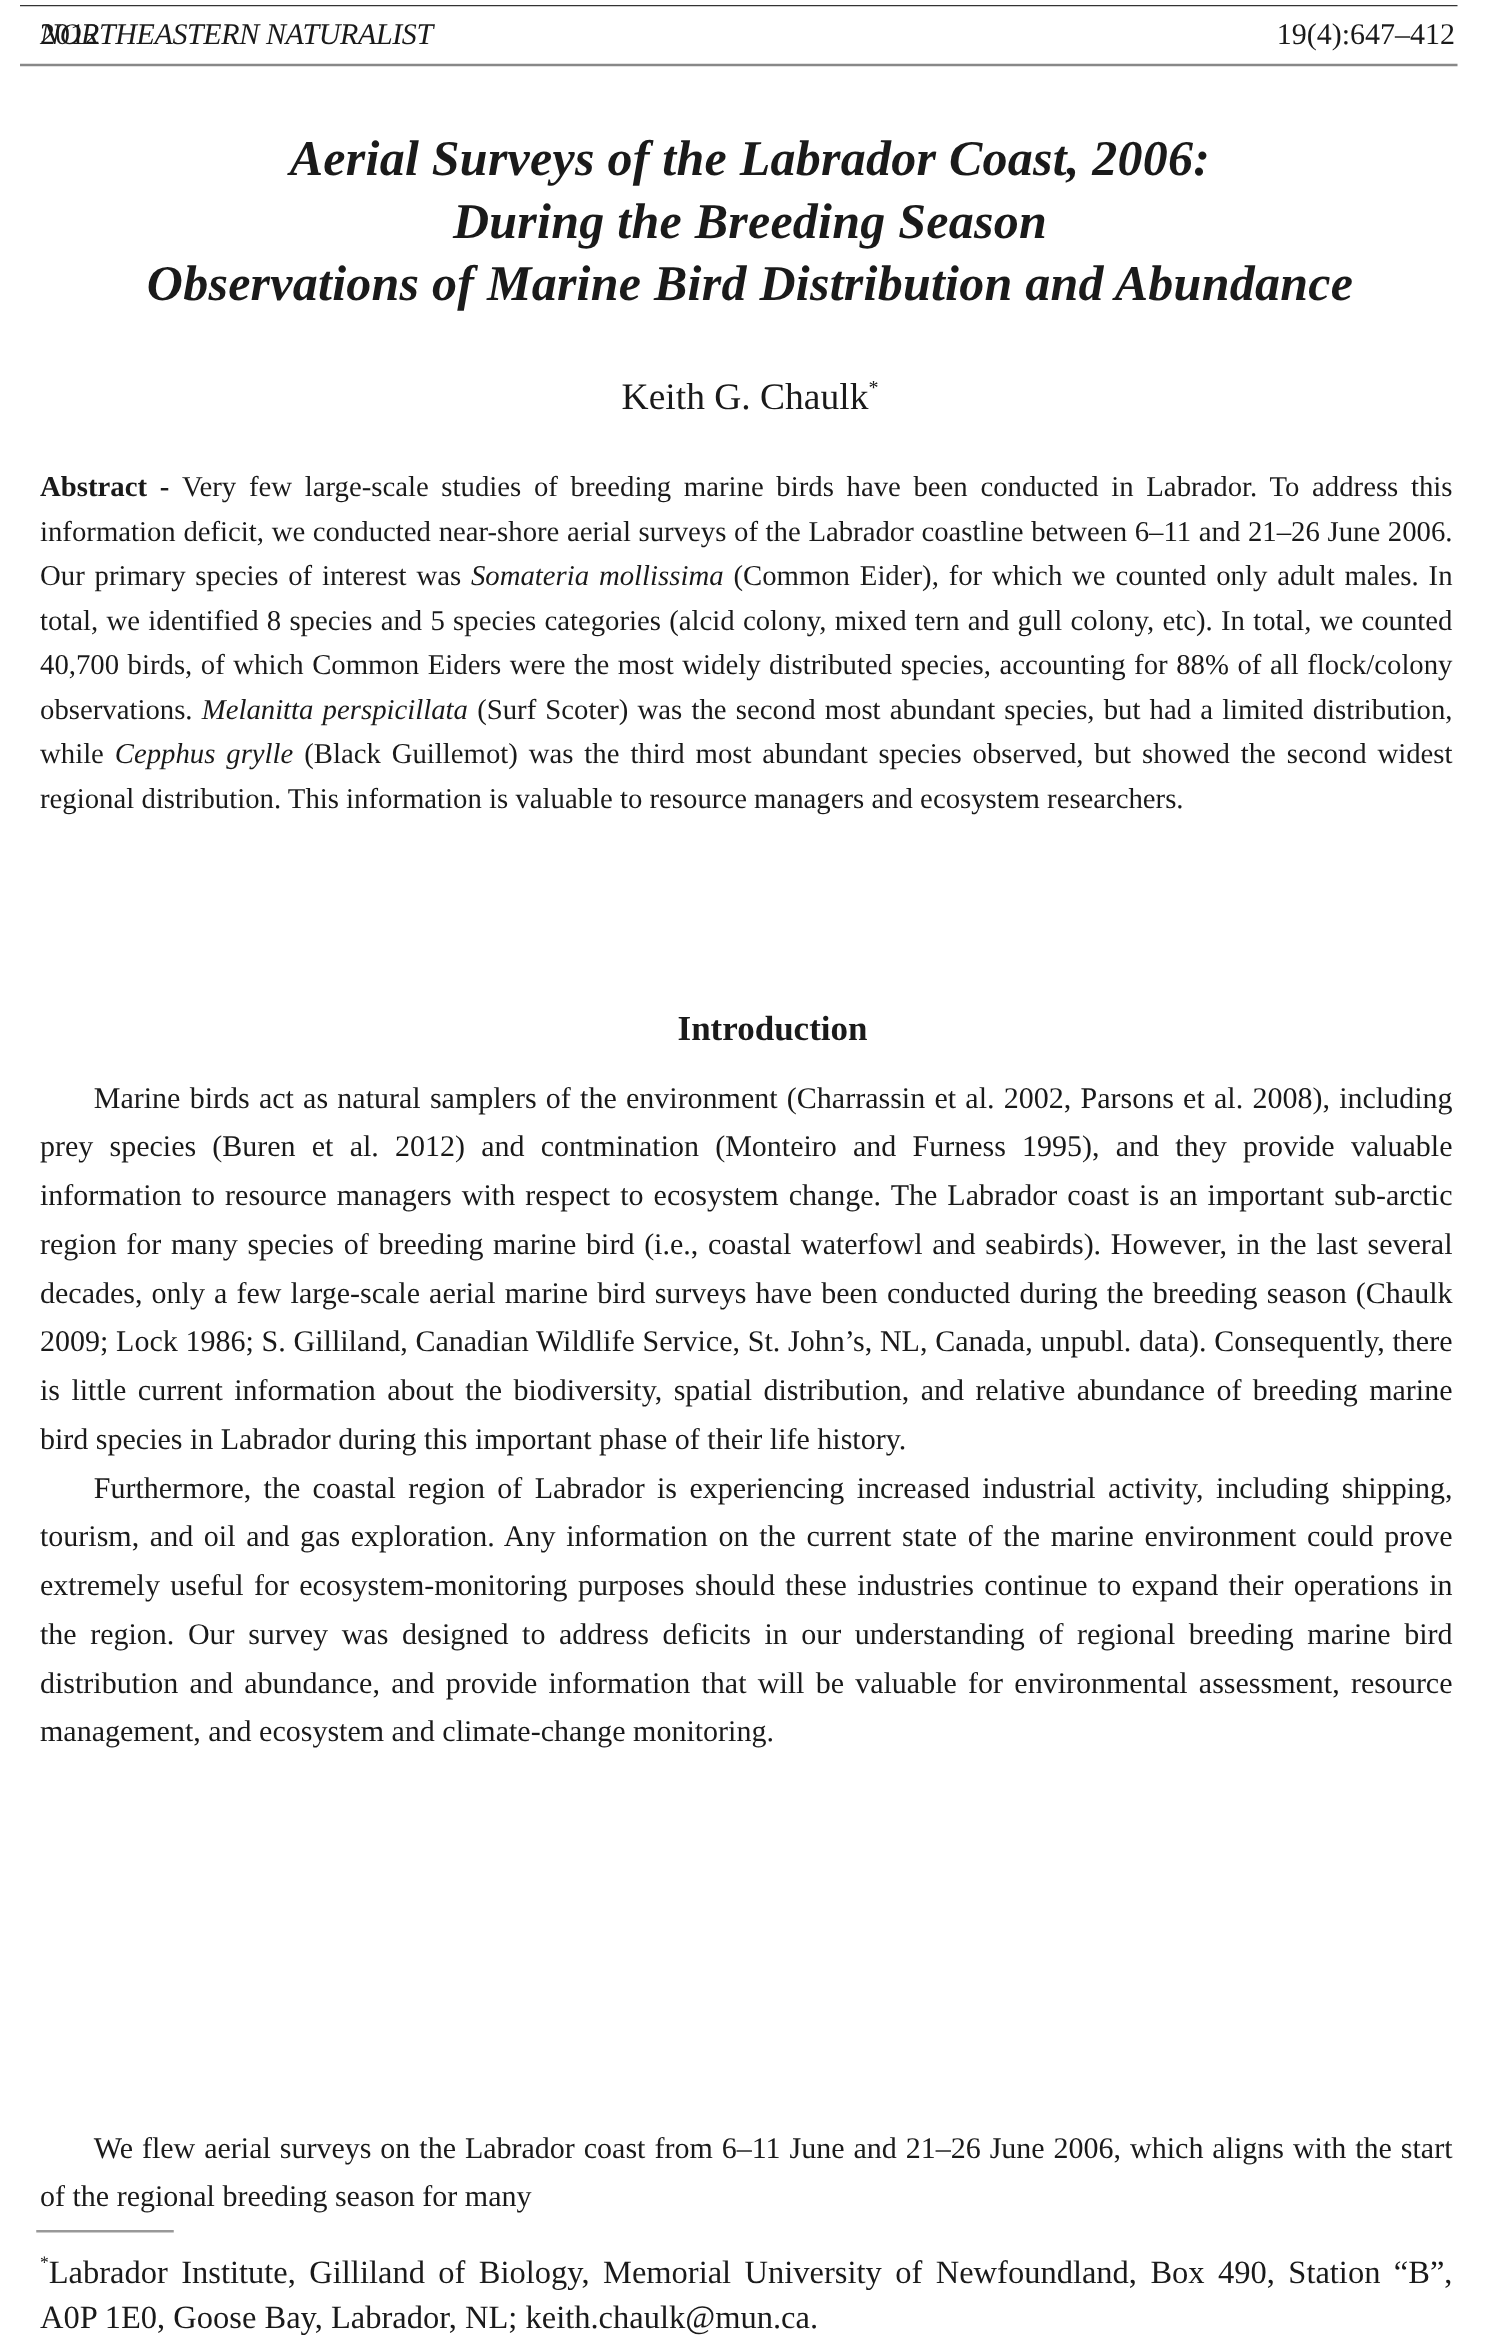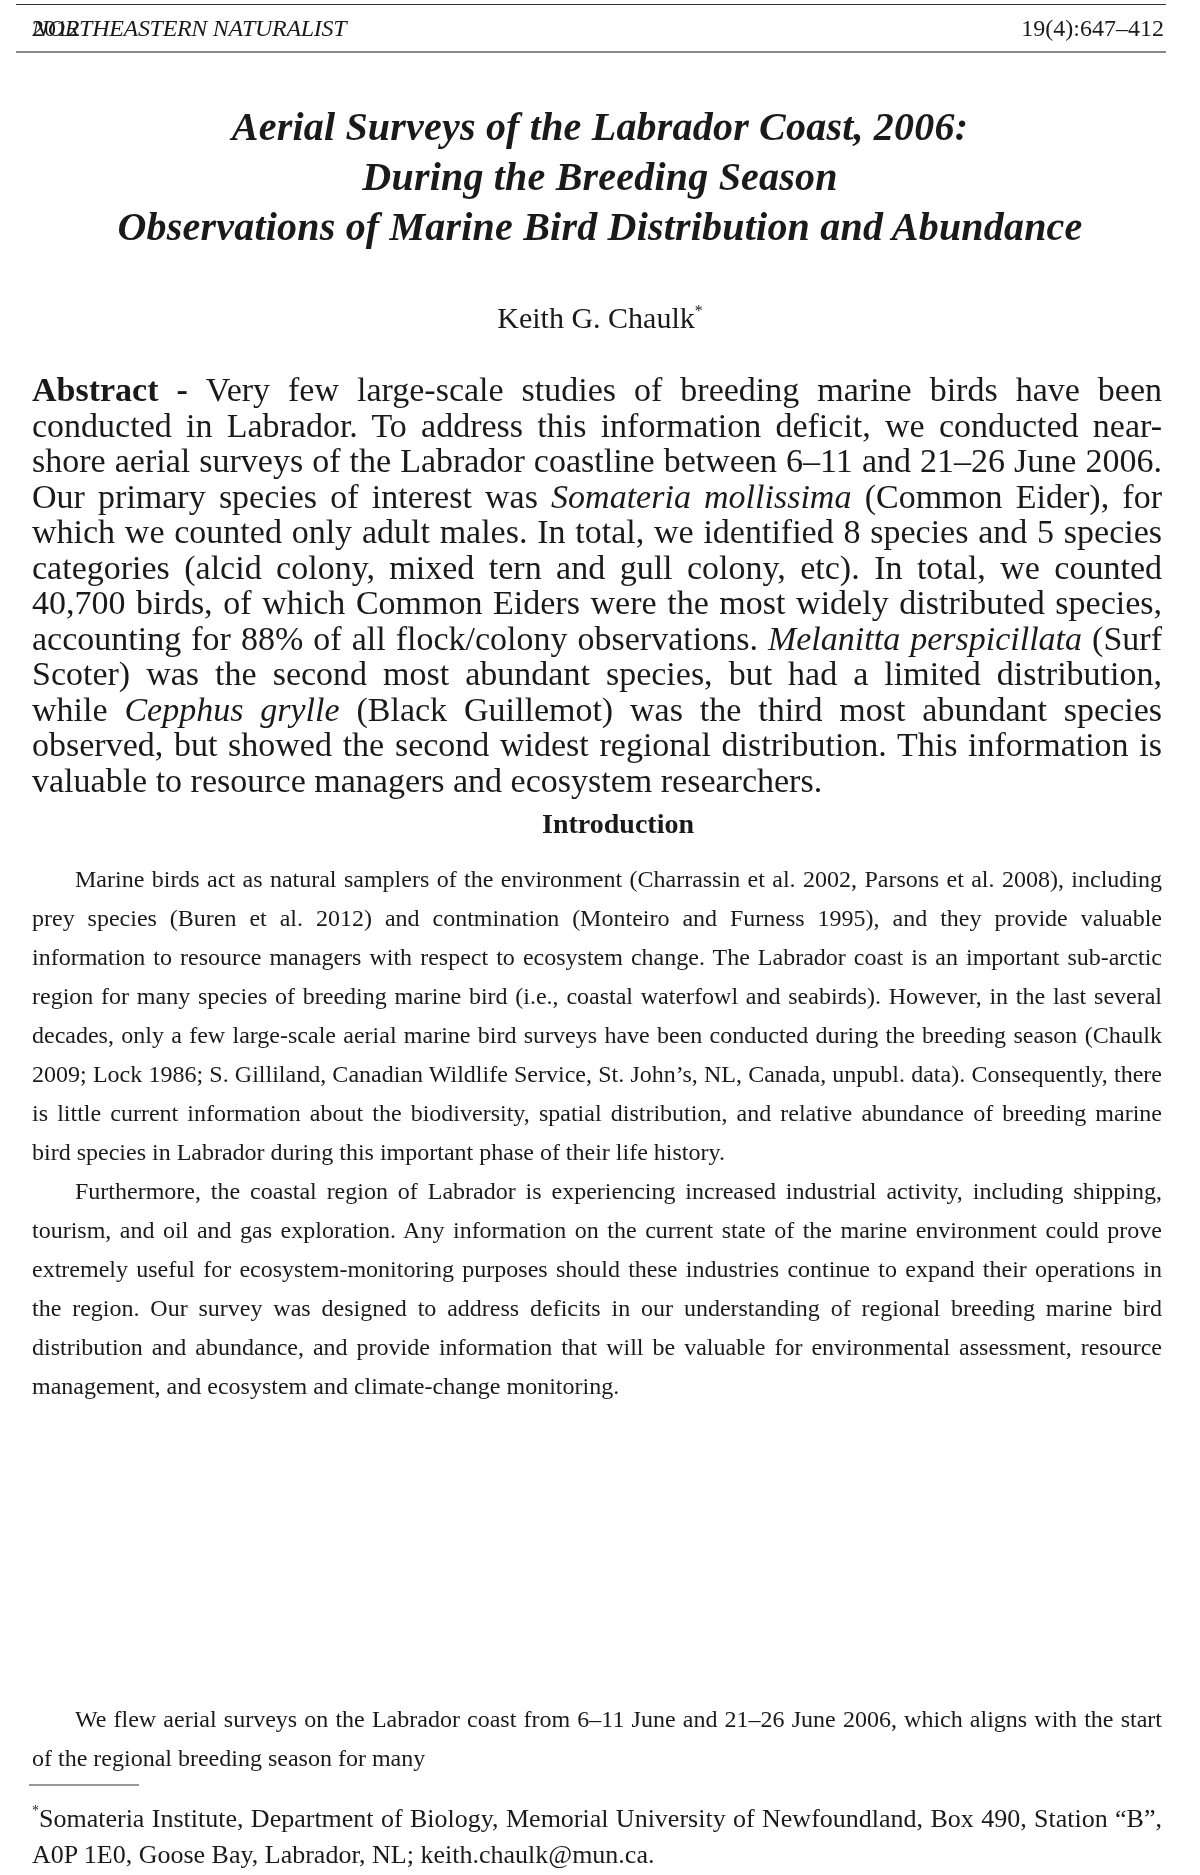--- a/index.html
+++ b/index.html
@@ -67,21 +67,21 @@
       font-size: 30px;
       line-height: 36px;
     }
     .author sup { font-size: 16px; vertical-align: 12px; }
 
     
     .abstract {
       position: absolute;
       left: 32px; width: 1130px;
       top: 372px;
-      font-size: 34px;
+      font-size: 23px;
       line-height: 35.5px;
       text-align: justify;
     }
     .abstract .label { font-weight: bold; }
     em { font-style: italic; }
 
     
     .heading {
       position: absolute;
       left: 0; right: 0;
@@ -158,16 +158,16 @@
     <p>Marine birds act as natural samplers of the environment (Charrassin et al. 2002, Parsons et al. 2008), including prey species (Buren et al. 2012) and contmination (Monteiro and Furness 1995), and they provide valuable information to resource managers with respect to ecosystem change. The Labrador coast is an important sub-arctic region for many species of breeding marine bird (i.e., coastal waterfowl and seabirds). However, in the last several decades, only a few large-scale aerial marine bird surveys have been conducted during the breeding season (Chaulk 2009; Lock 1986; S. Gilliland, Canadian Wildlife Service, St. John’s, NL, Canada, unpubl. data). Consequently, there is little current information about the biodiver­sity, spatial distribution, and relative abundance of breeding marine bird species in Labrador during this important phase of their life history.</p>
     <p>Furthermore, the coastal region of Labrador is experiencing increased in­dustrial activity, including shipping, tourism, and oil and gas exploration. Any information on the current state of the marine environment could prove extreme­ly useful for ecosystem-monitoring purposes should these industries continue to expand their operations in the region. Our survey was designed to address deficits in our understanding of regional breeding marine bird distribution and abundance, and provide information that will be valuable for environmental as­sessment, resource management, and ecosystem and climate-change monitoring.</p>
   </div>
 
   <div class="body-text methods-body">
     <p>We flew aerial surveys on the Labrador coast from 6–11 June and 21–26 June 2006, which aligns with the start of the regional breeding season for many</p>
   </div>
 
   <div class="footnote-rule"></div>
   <div class="footnote">
-    <sup>*</sup><span>Somateria Institute, Department of Biology, Memorial University of Newfoundland, Box 490, Station “B”, A0P 1E0, Goose Bay, Labrador, NL; keith.chaulk@mun.ca.</span>
+    <sup>*</sup><span>Labrador Institute, Gilliland of Biology, Memorial University of Newfoundland, Box 490, Station “B”, A0P 1E0, Goose Bay, Labrador, NL; keith.chaulk@mun.ca.</span>
   </div>
 
 </div>
 
 </body></html>

